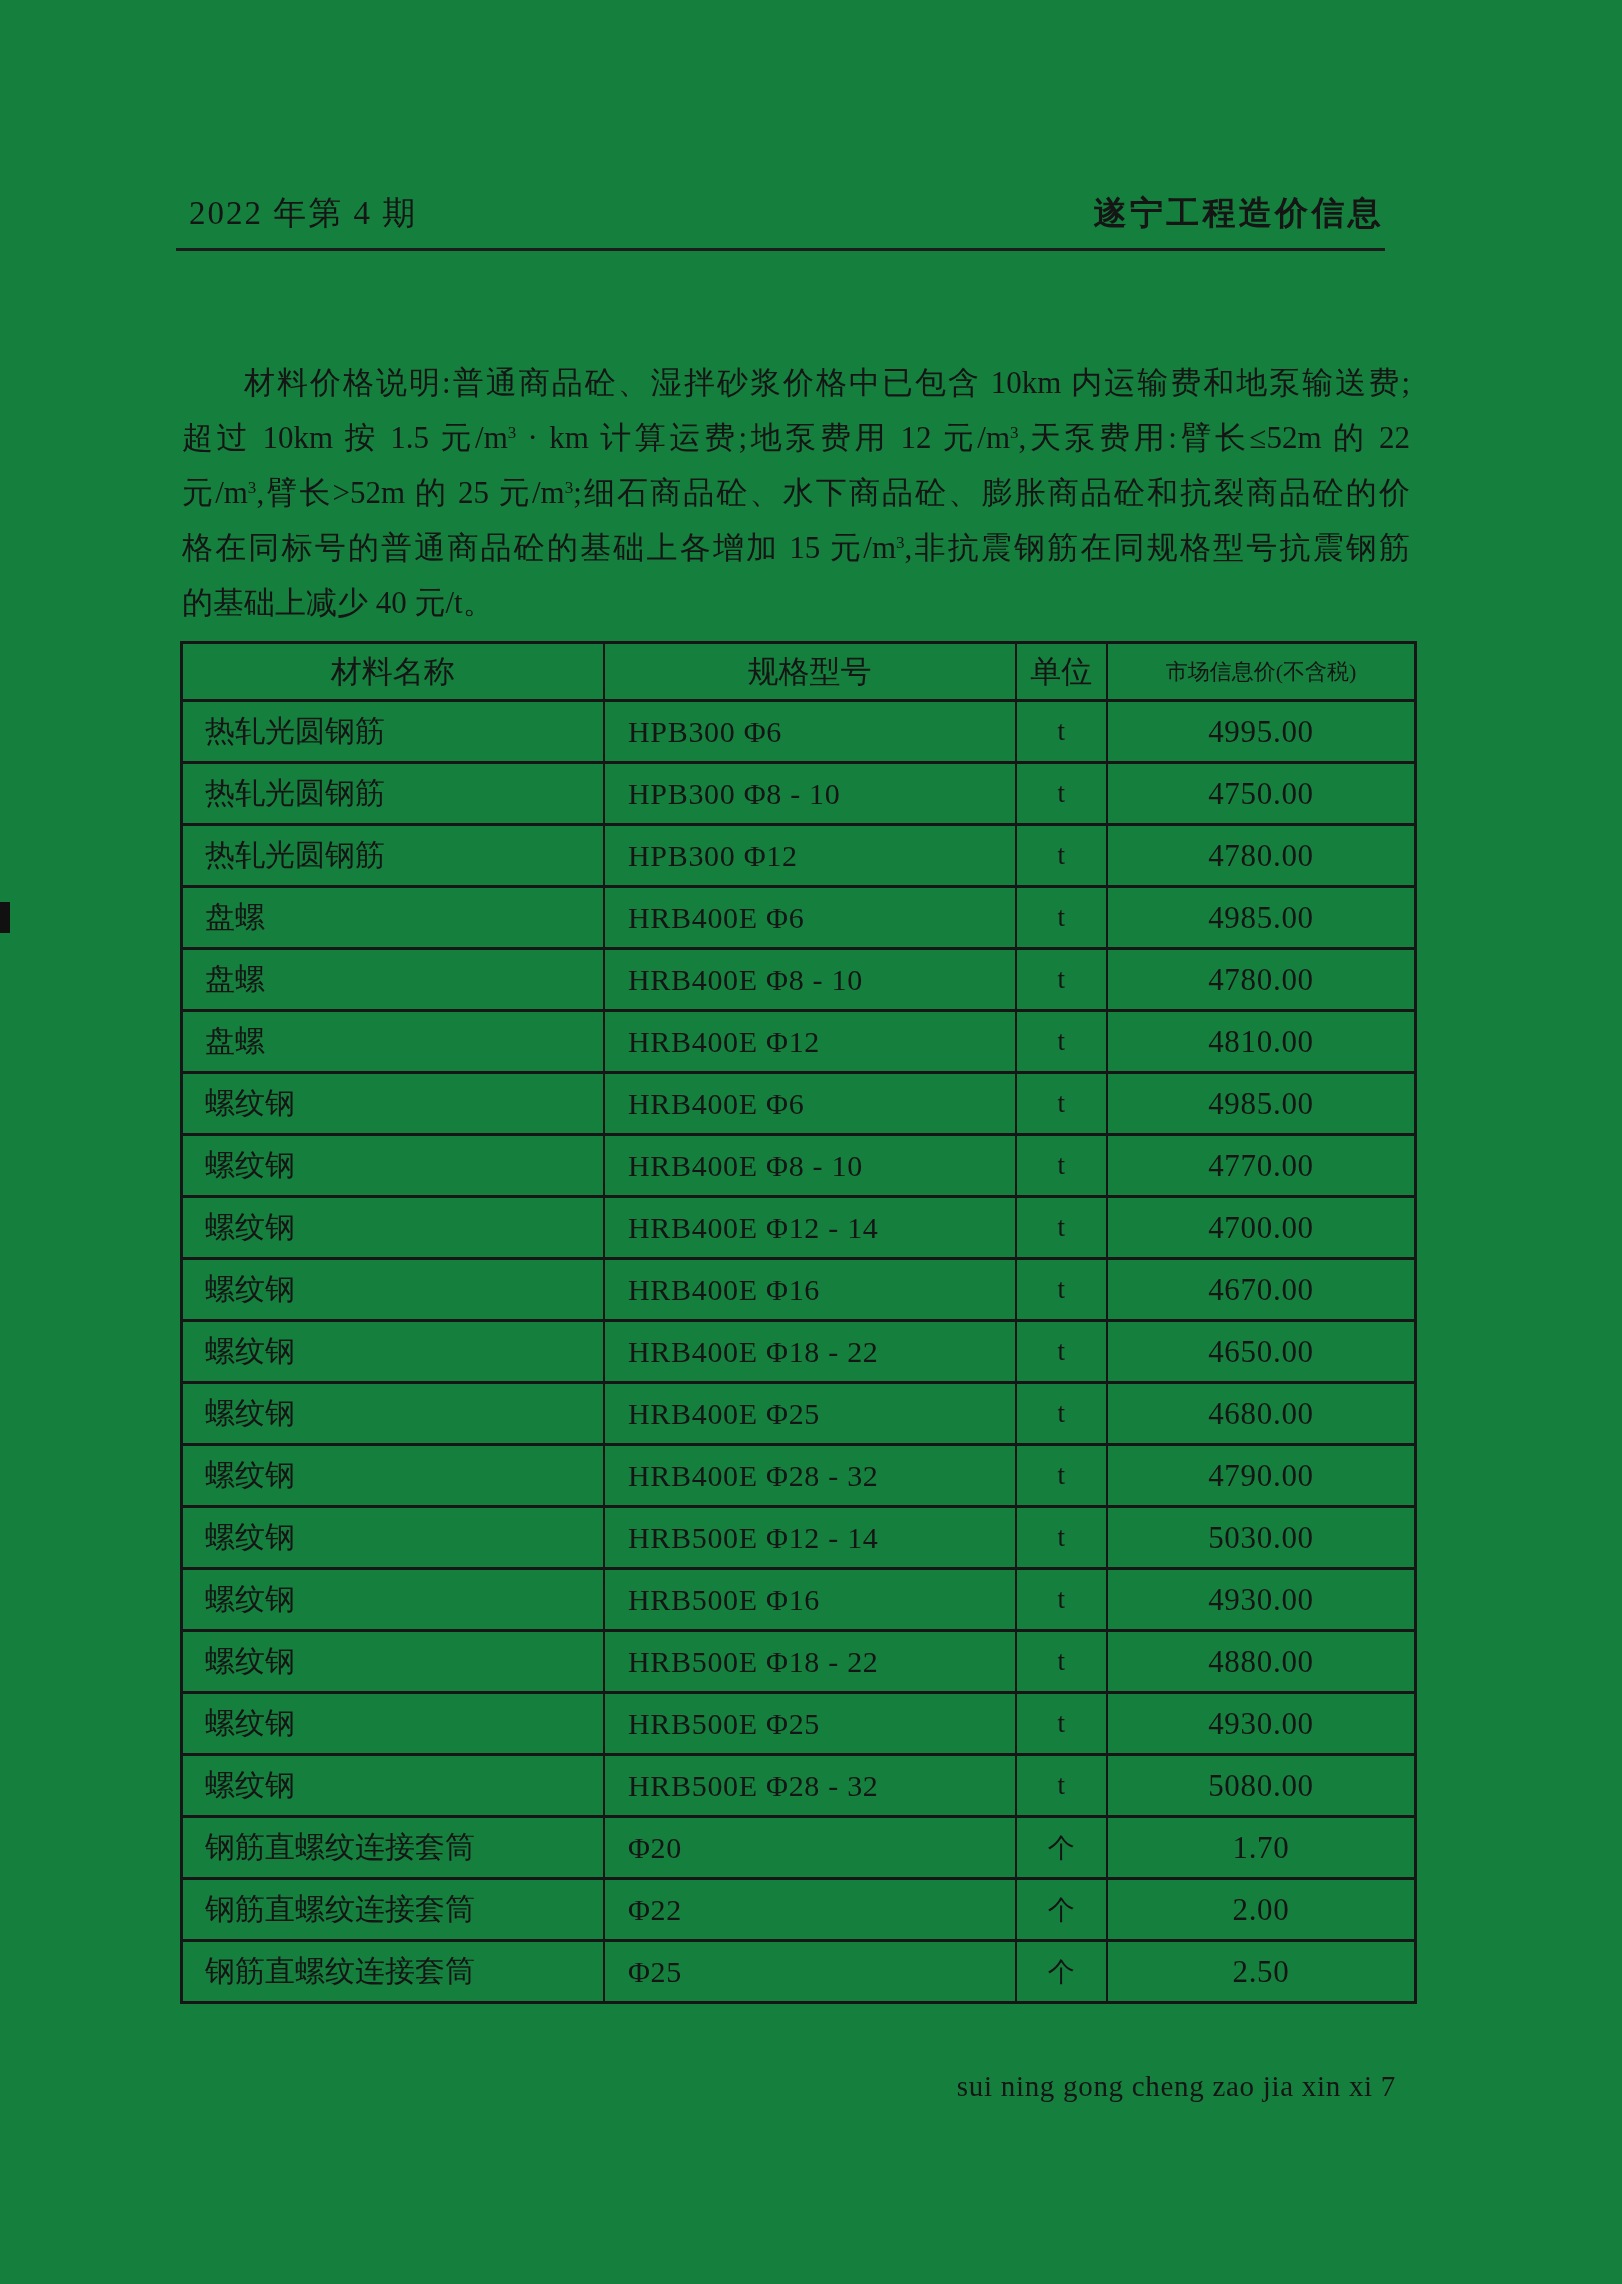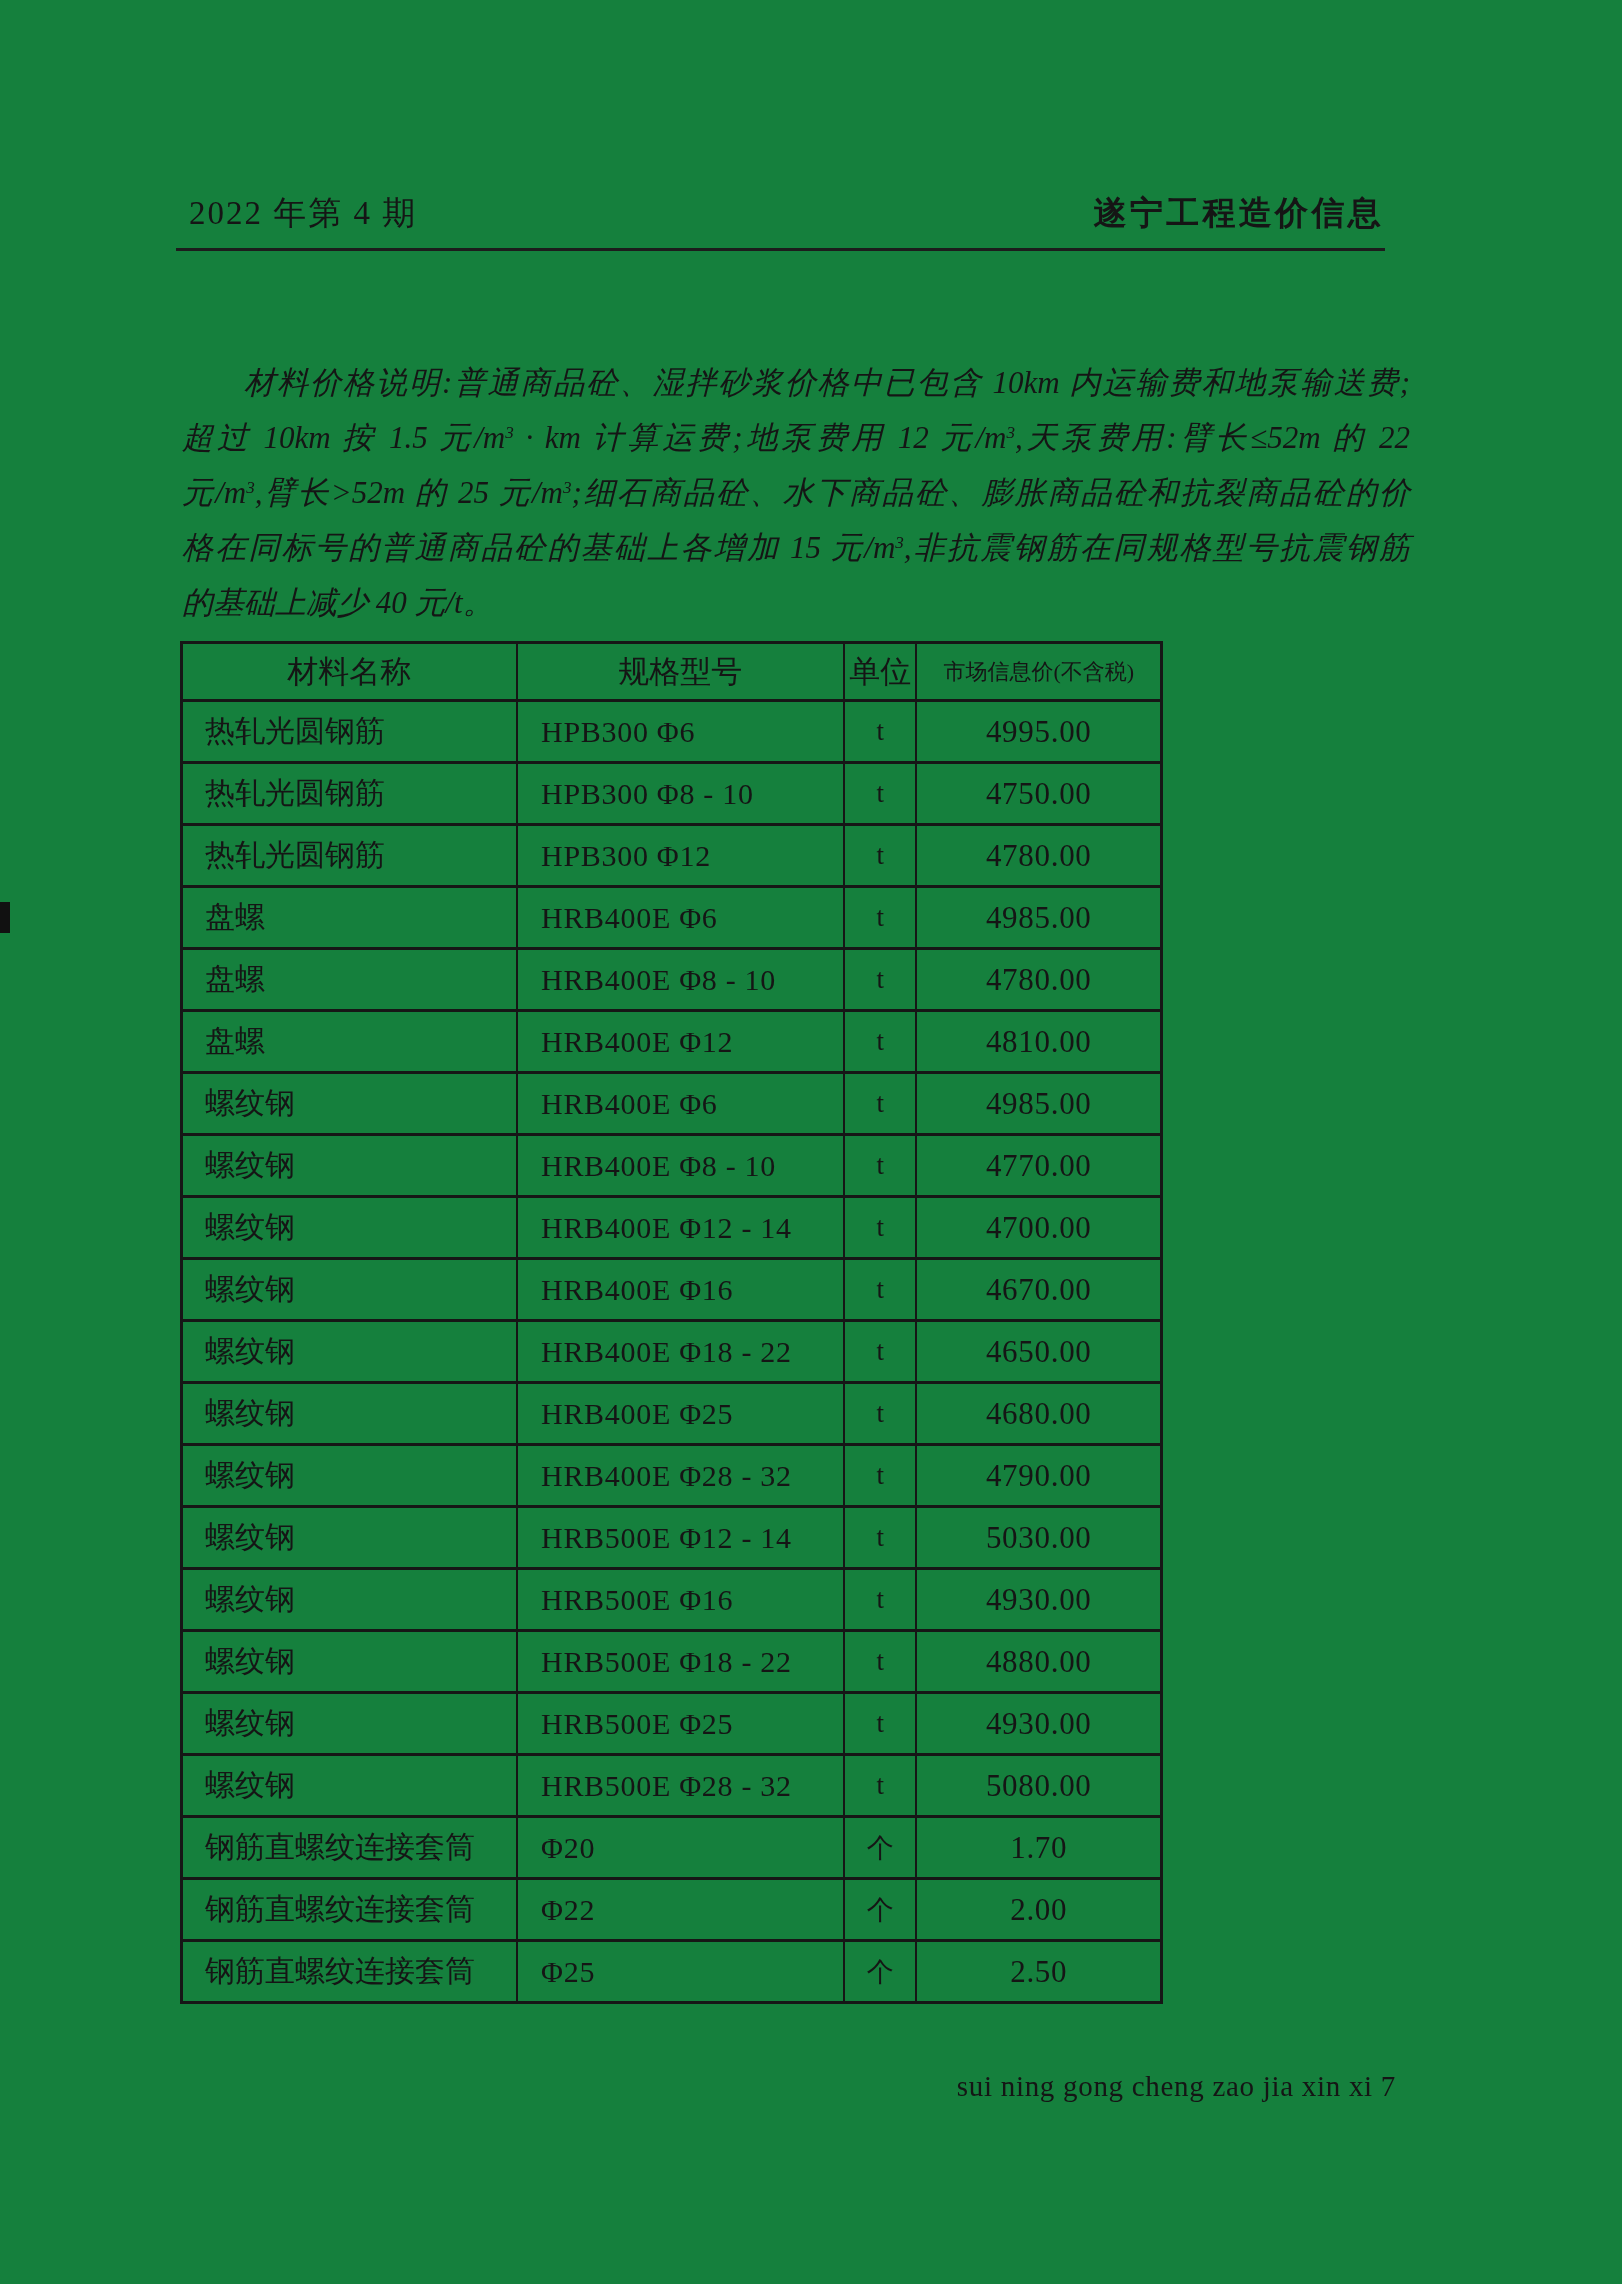--- a/index.html
+++ b/index.html
@@ -19,27 +19,27 @@
   .issue{font-size:33px;letter-spacing:2px;white-space:nowrap;}
   .journal{font-size:33px;font-weight:bold;letter-spacing:3.3px;white-space:nowrap;}
   .rule{position:absolute;left:176px;top:248px;width:1209px;height:2.6px;background:#1c1c1c;}
   
   .title{
     position:absolute;left:0;top:284px;width:100%;
     text-align:center;font-size:46px;font-weight:bold;letter-spacing:2px;
   }
   
   .notice{position:absolute;left:182px;top:355px;width:1228px;font-size:31px;}
-  .notice-line{height:55px;line-height:55px;white-space:nowrap;font-style:italic;}
+  .notice-line{height:55px;line-height:55px;white-space:nowrap;}
   .notice-line.just{text-align:justify;text-align-last:justify;white-space:normal;}
   .notice-line.indent{text-indent:62px;}
   .notice sup{font-size:0.55em;vertical-align:0.6em;line-height:0;}
   
   .price-table{
-    position:absolute;left:180px;top:641px;width:983px;
+    position:absolute;left:180px;top:641px;width:1237px;
     border-collapse:collapse;table-layout:fixed;
     border:3.9px solid #161616;
   }
   .price-table th,.price-table td{
     border-left:2px solid #161616;border-right:2px solid #161616;
     border-top:3.3px solid #161616;border-bottom:3.3px solid #161616;
     padding:0;overflow:hidden;
   }
   .price-table th{height:55px;font-weight:normal;font-size:31px;text-align:center;}
   .price-table th.h3{font-size:22px;}

